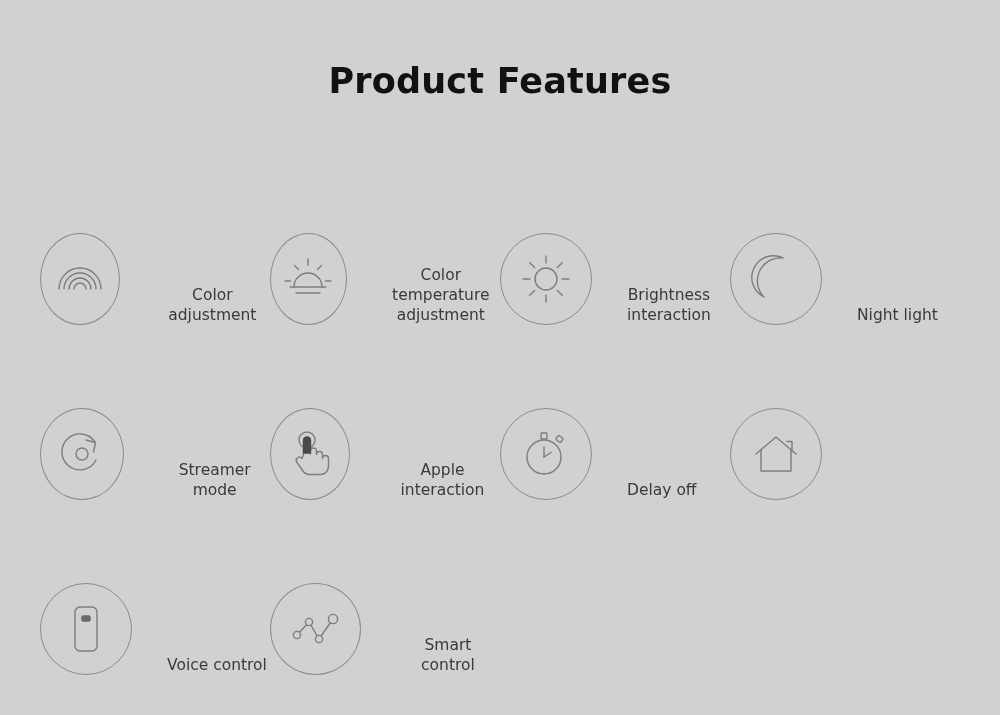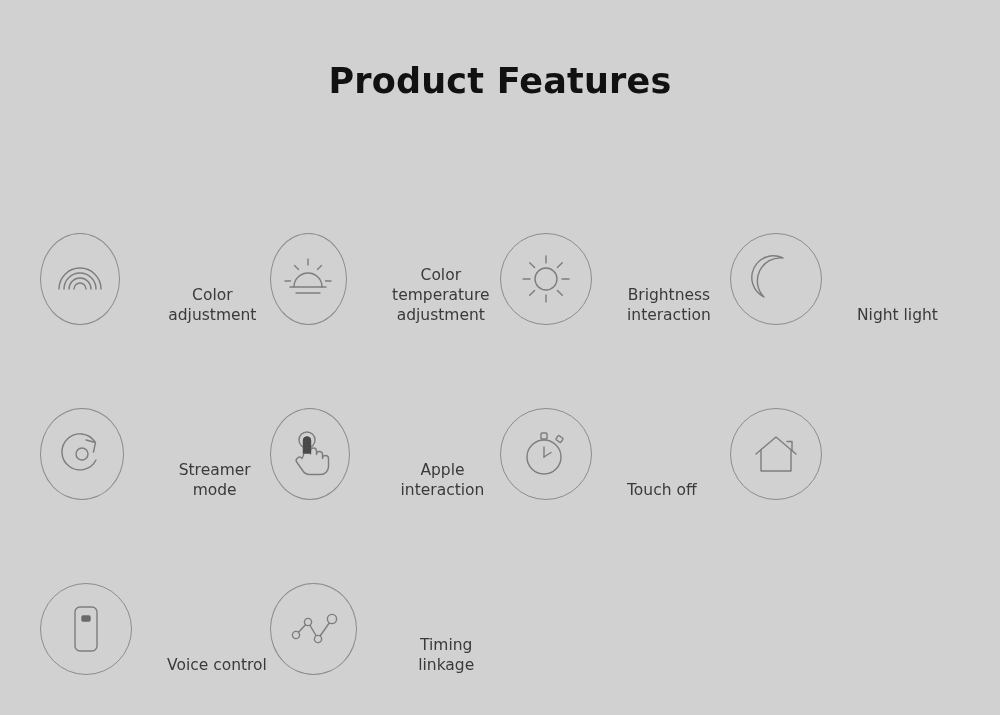--- a/index.html
+++ b/index.html
@@ -179,21 +179,21 @@
         <span>
           <svg width="54" height="54" viewBox="0 0 54 54" fill="none" stroke="#7d7d7d" stroke-width="1.4" stroke-linecap="round" stroke-linejoin="round">
             <circle cx="25" cy="30" r="17"></circle>
             <rect x="22" y="6" width="6" height="6" rx="1"></rect>
             <rect x="37.5" y="9.5" width="6" height="5" rx="1" transform="rotate(38 40.5 12)"></rect>
             <line x1="25" y1="30" x2="25" y2="20"></line>
             <line x1="25" y1="30" x2="32" y2="25.5"></line>
           </svg>
         </span>
       </div>
-      <div class="feature-label">Touch off</div>
+      <div class="feature-label">Delay off</div>
     </div>
 
 
     <div class="feature-cell">
       <div class="icon-circle">
         <span>
           <svg width="54" height="54" viewBox="0 0 54 54" fill="none" stroke="#7d7d7d" stroke-width="1.4" stroke-linecap="round" stroke-linejoin="round">
             <polyline points="7,27 27,10 47,27"></polyline>
             <polyline points="12,23 12,44 42,44 42,23"></polyline>
             <polyline points="38,14.5 43,14.5 43,23.5"></polyline>
@@ -219,17 +219,17 @@
         <span>
           <svg width="54" height="54" viewBox="0 0 54 54" fill="none" stroke="#7d7d7d" stroke-width="1.4" stroke-linecap="round" stroke-linejoin="round">
             <polyline points="9,33 21,20 31,37 45,17"></polyline>
             <circle cx="9" cy="33" r="3.6" fill="#d1d1d1"></circle>
             <circle cx="21" cy="20" r="3.6" fill="#d1d1d1"></circle>
             <circle cx="31" cy="37" r="3.6" fill="#d1d1d1"></circle>
             <circle cx="45" cy="17" r="4.6" fill="#d1d1d1"></circle>
           </svg>
         </span>
       </div>
-      <div class="feature-label">Timing linkage</div>
+      <div class="feature-label">Smart control</div>
     </div>
 
   </div>
 </div>
 
 </body></html>

